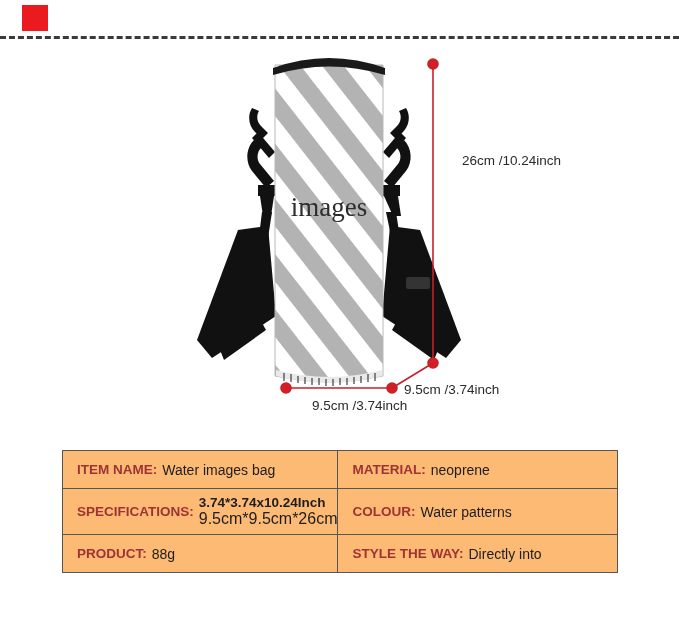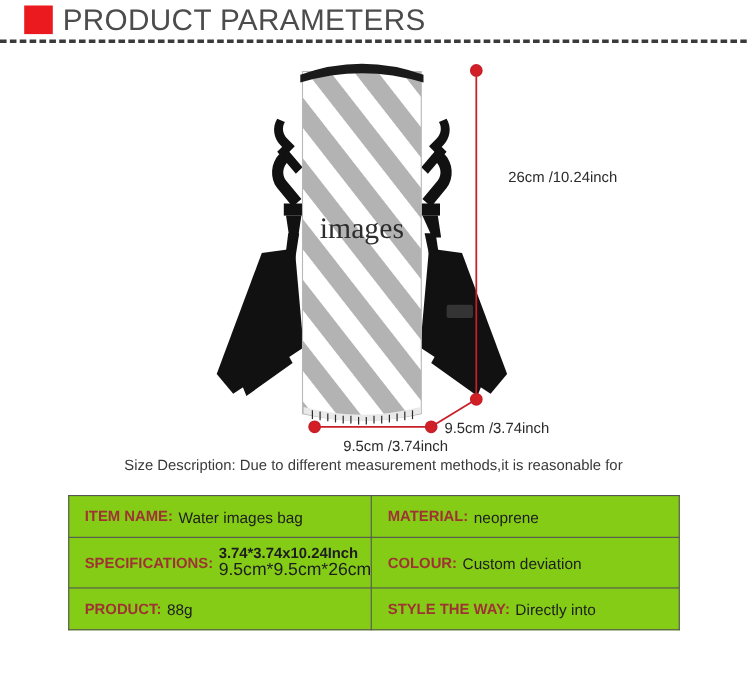--- a/index.html
+++ b/index.html
@@ -93,21 +93,21 @@
   }
 
   
   .spec-table {
     position: absolute;
     left: 62px;
     top: 450px;
     width: 556px;
     border: 1.6px solid #555555;
     border-collapse: collapse;
-    background: #84cc16;
+    background: #fdba74;
   }
   .spec-table td {
     border: 1.6px solid #555555;
     padding: 0 0 0 14px;
     vertical-align: middle;
     font-size: 14px;
     color: #1d1d1d;
     font-family: "Liberation Sans", sans-serif;
   }
   .row-h { height: 38px; }
@@ -144,21 +144,20 @@
     height: 100%;
   }
 </style>
 </head>
 <body>
 
 <div class="page">
 
   <div class="header">
     <div class="header-square"></div>
-    <div class="header-title">PRODUCT PARAMETERS</div>
   </div>
   <div class="header-rule"></div>
 
   <div class="product-area">
     <svg class="product-svg" width="679" height="370" viewBox="0 0 679 370">
       <defs>
         <pattern id="stripes" width="34" height="34" patternUnits="userSpaceOnUse" patternTransform="rotate(-38)">
           <rect width="34" height="34" fill="#ffffff"></rect>
           <rect width="17" height="34" fill="#b3b3b3"></rect>
         </pattern>
@@ -231,21 +230,20 @@
         <line x1="392" y1="348" x2="433" y2="323"></line>
       </g>
     </svg>
 
     <div class="dim-label v-right">26cm /10.24inch</div>
     <div class="dim-label h-bottom">9.5cm /3.74inch</div>
     <div class="dim-label h-side">9.5cm /3.74inch</div>
   </div>
 
   <div class="size-desc">
-    <div>Size Description: Due to different measurement methods,it is reasonable for</div>
   </div>
 
   <table class="spec-table">
     <tbody>
       <tr class="row-h">
         <td class="col-left">
           <div class="cell-inline">
             <span class="lbl">ITEM NAME:</span>
             <span class="val">Water images bag</span>
           </div>
@@ -263,21 +261,21 @@
             <span class="lbl">SPECIFICATIONS:</span>
             <span class="spec-stack">
               <span class="spec-line1">3.74*3.74x10.24Inch</span>
               <span class="spec-line2">9.5cm*9.5cm*26cm</span>
             </span>
           </div>
         </td>
         <td class="col-right">
           <div class="cell-inline">
             <span class="lbl">COLOUR:</span>
-            <span class="val">Custom deviation</span>
+            <span class="val">Water patterns</span>
           </div>
         </td>
       </tr>
       <tr class="row-h">
         <td class="col-left">
           <div class="cell-inline">
             <span class="lbl">PRODUCT:</span>
             <span class="val">88g</span>
           </div>
         </td>

